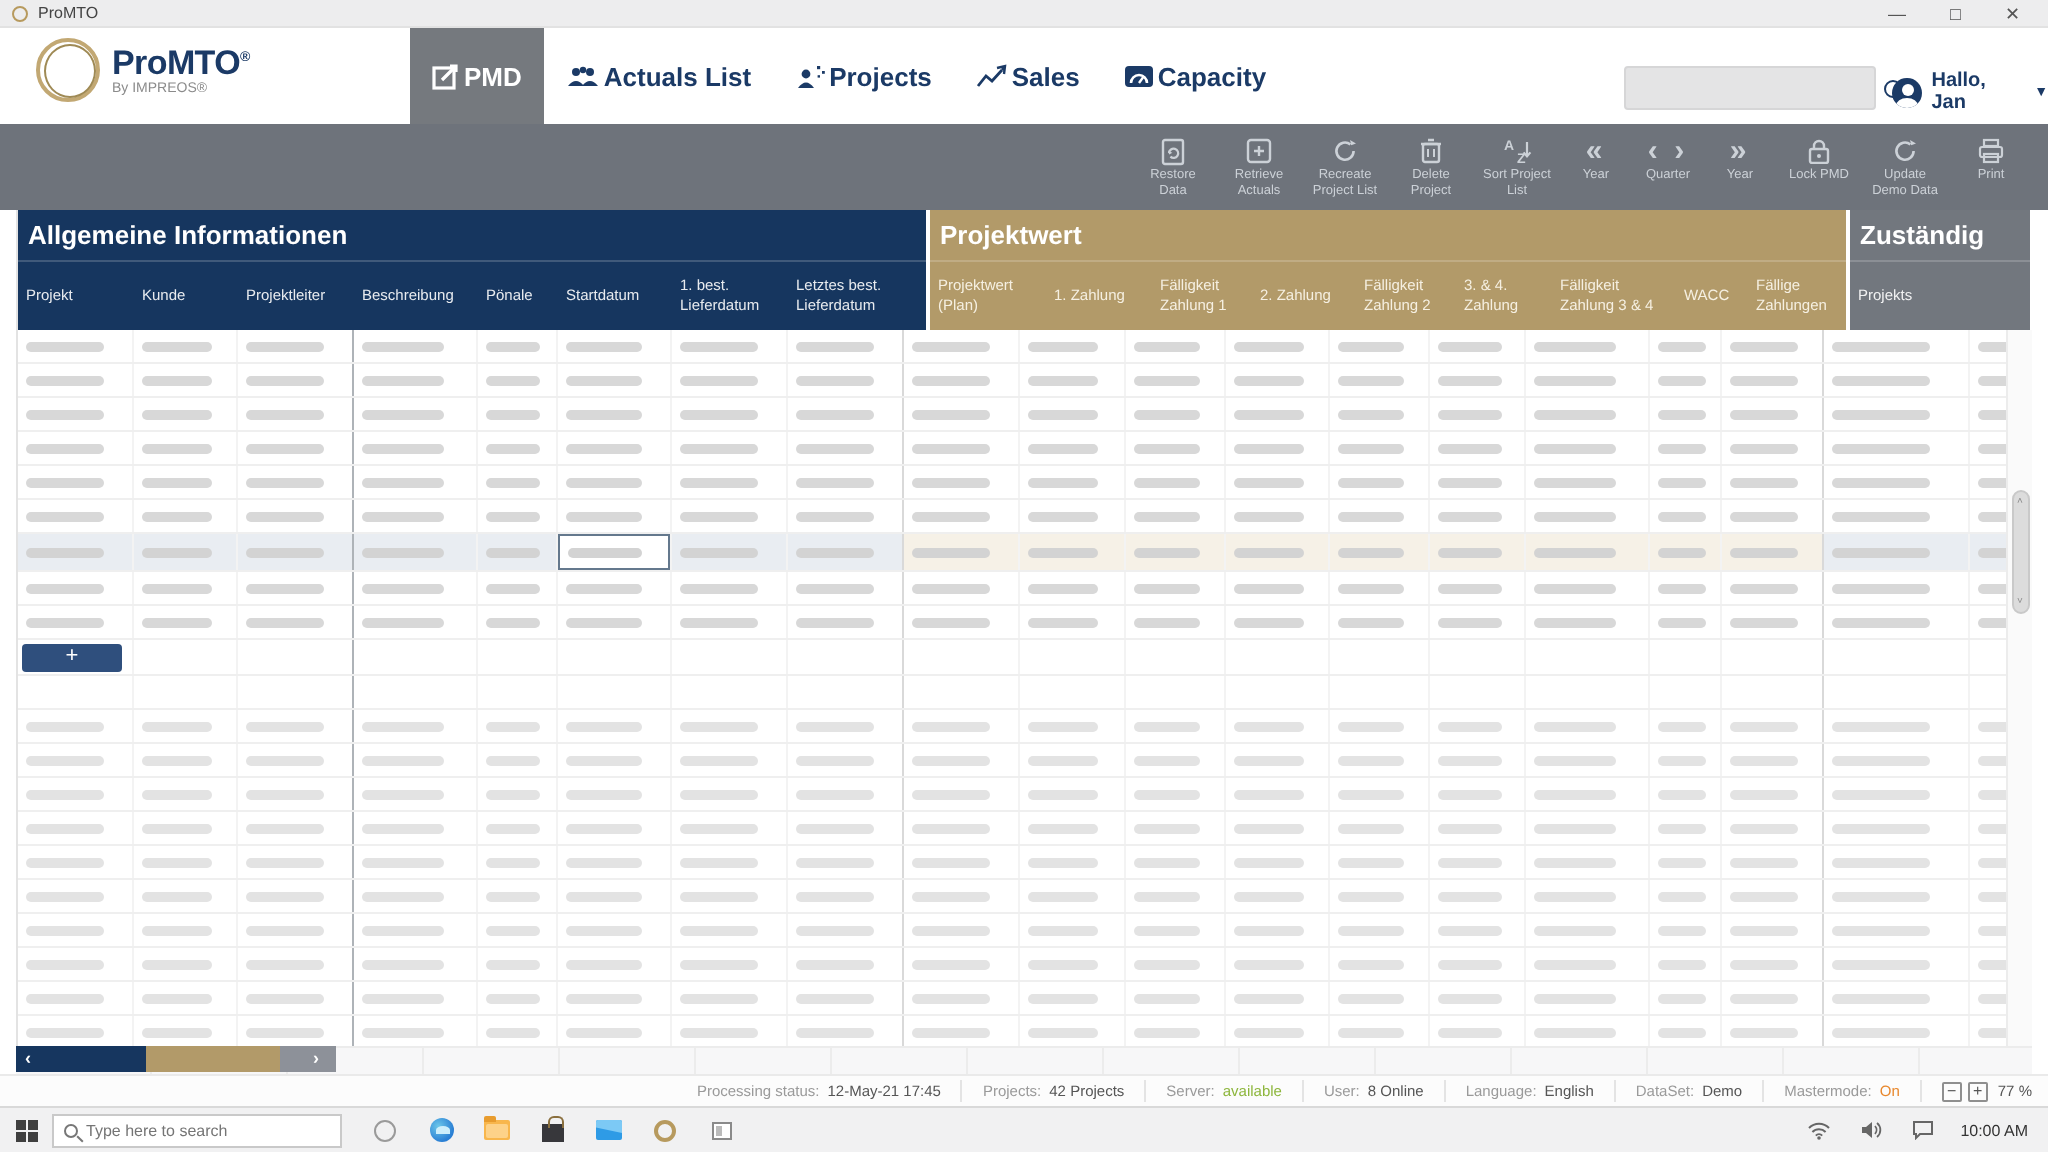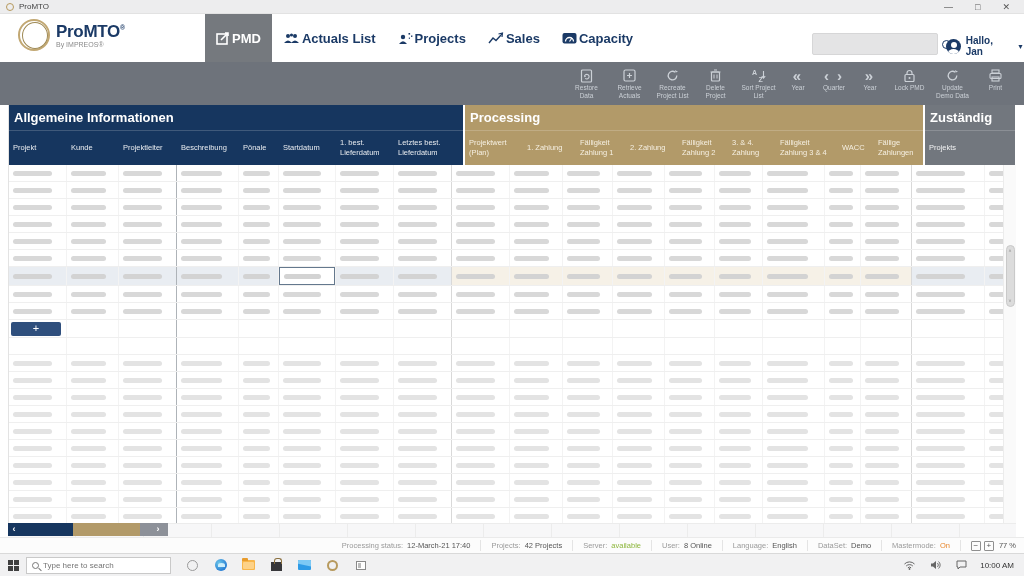--- a/index.html
+++ b/index.html
@@ -315,21 +315,21 @@
           <div class="colhead" style="width: 52px;">Kunde</div>
           <div class="colhead" style="width: 58px;">Projektleiter</div>
           <div class="colhead" style="width: 62px;">Beschreibung</div>
           <div class="colhead" style="width: 40px;">Pönale</div>
           <div class="colhead" style="width: 57px;">Startdatum</div>
           <div class="colhead" style="width: 58px;">1. best. Lieferdatum</div>
           <div class="colhead" style="width: 58px;">Letztes best. Lieferdatum</div>
         </div>
       </div>
       <div class="tsection sec1" style="width: 460px;">
-        <div class="stitle">Processing</div>
+        <div class="stitle">Projektwert</div>
         <div class="scols">
           <div class="colhead" style="width: 58px;">Projektwert (Plan)</div>
           <div class="colhead" style="width: 53px;">1. Zahlung</div>
           <div class="colhead" style="width: 50px;">Fälligkeit Zahlung 1</div>
           <div class="colhead" style="width: 52px;">2. Zahlung</div>
           <div class="colhead" style="width: 50px;">Fälligkeit Zahlung 2</div>
           <div class="colhead" style="width: 48px;">3. &amp; 4. Zahlung</div>
           <div class="colhead" style="width: 62px;">Fälligkeit Zahlung 3 &amp; 4</div>
           <div class="colhead" style="width: 36px;">WACC</div>
           <div class="colhead" style="width: 51px;">Fällige Zahlungen</div>
@@ -1543,21 +1543,21 @@
   <div class="vthumb">
     <span>˄</span>
     <span>˅</span>
   </div>
 </div>
 
 <div class="statusbar">
   <span id="status-items" style="display:flex;align-items:center;">
       <span class="sitem">
         <span class="slab">Processing status:</span>
-        <span class="sval" style="color: rgb(85, 85, 85);">12-March-21 17:40</span>
+        <span class="sval" style="color: rgb(85, 85, 85);">12-May-21 17:45</span>
       </span>
       <span class="sitem">
         <span class="slab">Projects:</span>
         <span class="sval" style="color: rgb(85, 85, 85);">42 Projects</span>
       </span>
       <span class="sitem">
         <span class="slab">Server:</span>
         <span class="sval" style="color: rgb(141, 182, 60);">available</span>
       </span>
       <span class="sitem">

